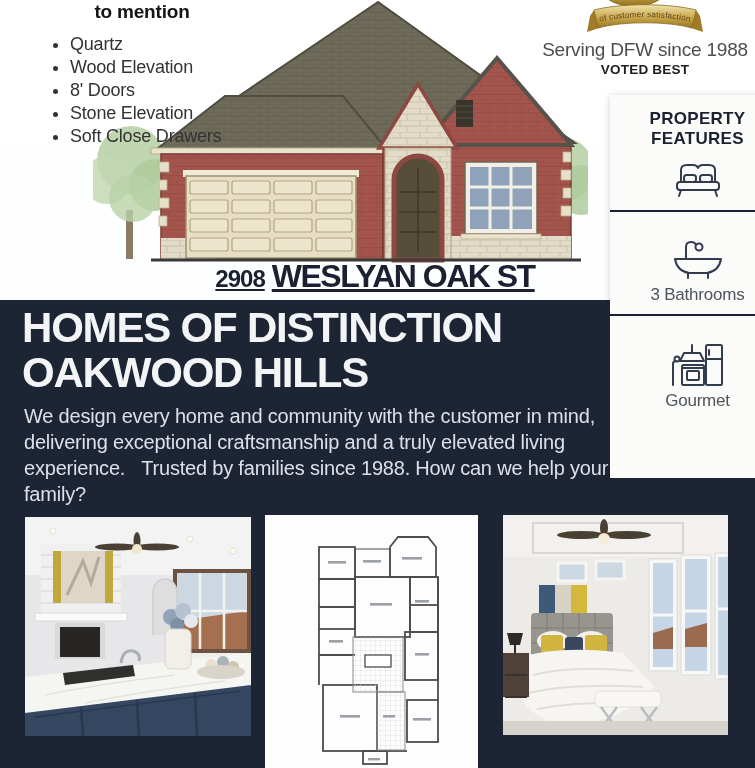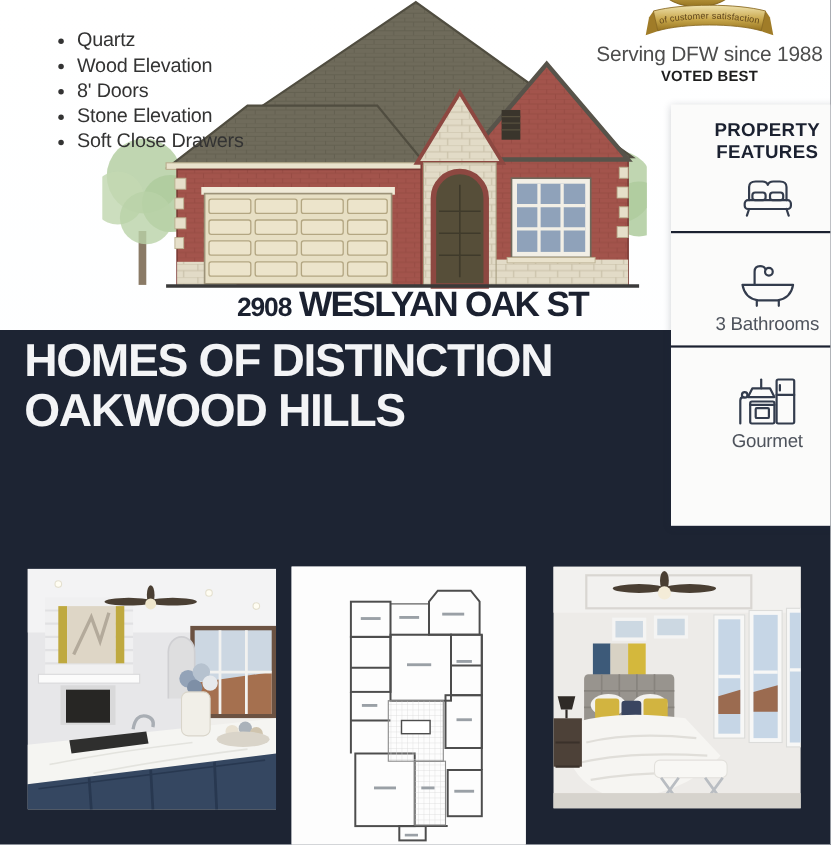--- a/index.html
+++ b/index.html
@@ -4,36 +4,36 @@
 <style>
   * { margin:0; padding:0; box-sizing:border-box; }
   body { font-family:"Liberation Sans", sans-serif; background:#fff; }
   .canvas { position:relative; width:755px; height:768px; overflow:hidden;
             background:linear-gradient(180deg,#ffffff 0%,#fdfeff 60%,#f3f8fb 100%); }
 
   
   .amenities { position:absolute; left:24px; top:2px; width:236px; z-index:3; }
   .amenities-title { text-align:center; font-weight:bold; color:#151515;
                      font-size:19px; line-height:1.1; letter-spacing:-.2px; }
-  .amenities ul { margin-top:23px; padding-left:46px; list-style:disc; }
+  .amenities ul { margin-top:10px; padding-left:46px; list-style:disc; }
   .amenities li { font-size:18px; color:#333; line-height:1.28; letter-spacing:-.2px; }
 
   
   .house { position:absolute; left:93px; top:0; width:495px; height:266px; z-index:1; }
 
   
   .award { position:absolute; left:540px; top:0; width:210px; text-align:center; z-index:3; }
   .ribbon-svg { display:block; margin:0 auto; width:118px; height:34px; }
   .serving { margin-top:5px; font-size:19px; color:#4d4d4d; letter-spacing:-.2px; }
   .voted { margin-top:1px; font-size:13.5px; font-weight:bold; color:#1d1d1d; letter-spacing:.2px; }
 
   
   .address { position:absolute; left:150px; top:258px; width:450px; z-index:2;
              display:flex; justify-content:center; align-items:baseline; gap:7px;
-             color:#1b2130; }
+             color:#1b2130;text-decoration:underline; }
   .address .num { font-size:24px; font-weight:bold; letter-spacing:-1px; }
   .address .street { font-size:32px; font-weight:bold; letter-spacing:-1.5px; }
 
   
   .navy-block { position:absolute; left:0; top:300px; width:755px; height:468px;
                 background:#1d2433; z-index:0; }
   .headline { position:absolute; left:22px; top:306px; z-index:1; color:#f3f4f6;
               font-size:42px; font-weight:bold; line-height:1.07; letter-spacing:-1.2px; }
   .paragraph { position:absolute; left:24px; top:403px; width:585px; z-index:1;
                color:#dce0e8; font-size:20px; line-height:1.3; letter-spacing:-.2px; }
@@ -59,20 +59,21 @@
 </style>
 </head>
 <body>
 
 <div class="canvas">
 
   <div class="navy-block"></div>
 
   <div class="amenities">
     <div class="amenities-title">
+      <div>to mention</div>
     </div>
     <ul>
       <li>Quartz</li>
       <li>Wood Elevation</li>
       <li>8' Doors</li>
       <li>Stone Elevation</li>
       <li>Soft Close Drawers</li>
     </ul>
   </div>
 
@@ -196,20 +197,21 @@
 
   <div class="address">
     <span class="num">2908</span>
     <span class="street">WESLYAN OAK ST</span>
   </div>
 
   <div class="headline">
     <div>HOMES OF DISTINCTION</div>
     <div>OAKWOOD HILLS</div>
   </div>
+  <div class="paragraph">We design every home and community with the customer in mind, delivering exceptional craftsmanship and a truly elevated living experience. &nbsp;&nbsp;Trusted by families since 1988. How can we help your family?</div>
 
   <svg class="photo photo-kitchen" viewBox="0 0 226 219">
     <rect width="226" height="219" fill="#e7e7e9"></rect>
     <rect width="226" height="58" fill="#f3f3f4"></rect>
     <g>
       <rect x="148" y="52" width="78" height="84" fill="#6b5242"></rect>
       <rect x="152" y="56" width="70" height="76" fill="#ccd7e2"></rect>
       <polygon points="152,104 222,94 222,132 152,132" fill="#a5704f"></polygon>
       <path d="M175,56V132 M199,56V132 M152,94H222" stroke="#f2f2f0" stroke-width="2.5"></path>
     </g>

